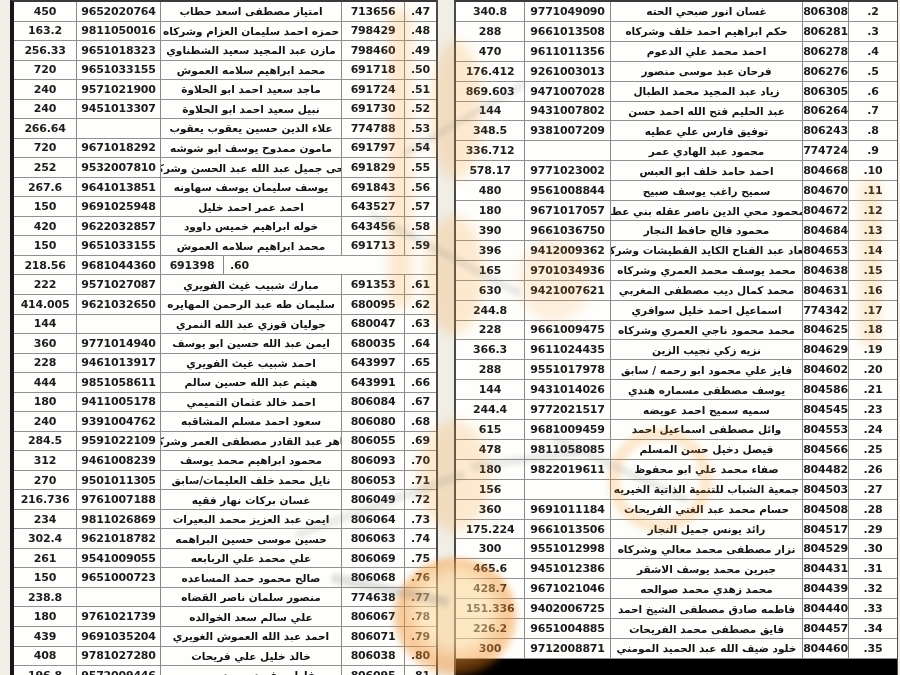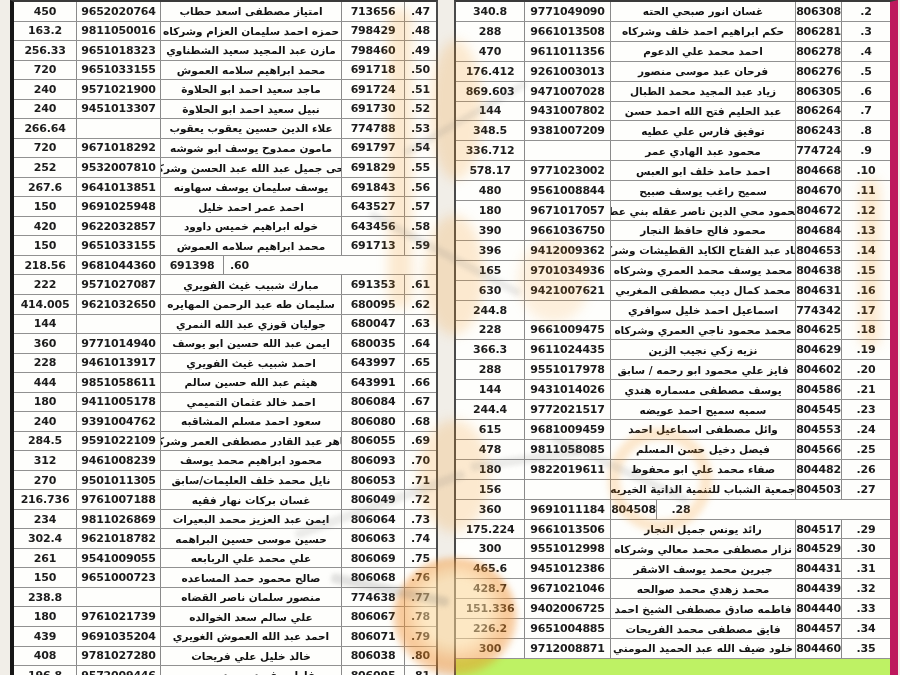--- a/index.html
+++ b/index.html
@@ -4,30 +4,30 @@
 <style>
   html,body{margin:0;padding:0;}
   body{
     width:900px;height:675px;overflow:hidden;position:relative;
     background:#f1eee8;
     font-family:"DejaVu Sans", sans-serif;
   }
   .page{position:absolute;inset:0;}
   
   .ntable{
-    position:absolute;top:0;background:#bef264;
+    position:absolute;top:0;background:#000000;
     border-top:2px solid #3a3a3a;box-sizing:border-box;overflow:hidden;
   }
   .ntable.left{
     left:10px;width:428px;height:675px;
     border-left:4px solid #161616;border-right:2px solid #4a4a4a;
   }
   .ntable.right{
     left:454px;width:444px;height:675px;
-    border-left:2px solid #4a4a4a;border-right:8px solid #be185d;
+    border-left:2px solid #4a4a4a;border-right:1px solid #be185d;
   }
   .row{
     display:flex;flex-direction:row;align-items:stretch;
     border-bottom:1px solid #919191;box-sizing:border-box;background:#fefefc;
   }
   .ntable.left  .row{height:19.54px;}
   .ntable.right .row{height:19.92px;}
   .cell{
     display:flex;align-items:center;justify-content:center;
     box-sizing:border-box;border-right:1px solid #8a8a8a;
@@ -558,20 +558,21 @@
         <div class="cell c-amount">156</div>
         <div class="cell c-id"></div>
         <div class="cell c-name name">جمعية الشباب للتنمية الذاتية الخيريه</div>
         <div class="cell c-number">804503</div>
         <div class="cell c-idx">.27</div>
       </div>
 
       <div class="row">
         <div class="cell c-amount">360</div>
         <div class="cell c-id">9691011184</div>
+        <div class="cell c-name name">حسام محمد عبد الغني الفريحات</div>
         <div class="cell c-number">804508</div>
         <div class="cell c-idx">.28</div>
       </div>
 
       <div class="row">
         <div class="cell c-amount">175.224</div>
         <div class="cell c-id">9661013506</div>
         <div class="cell c-name name">رائد يونس جميل النجار</div>
         <div class="cell c-number">804517</div>
         <div class="cell c-idx">.29</div>

